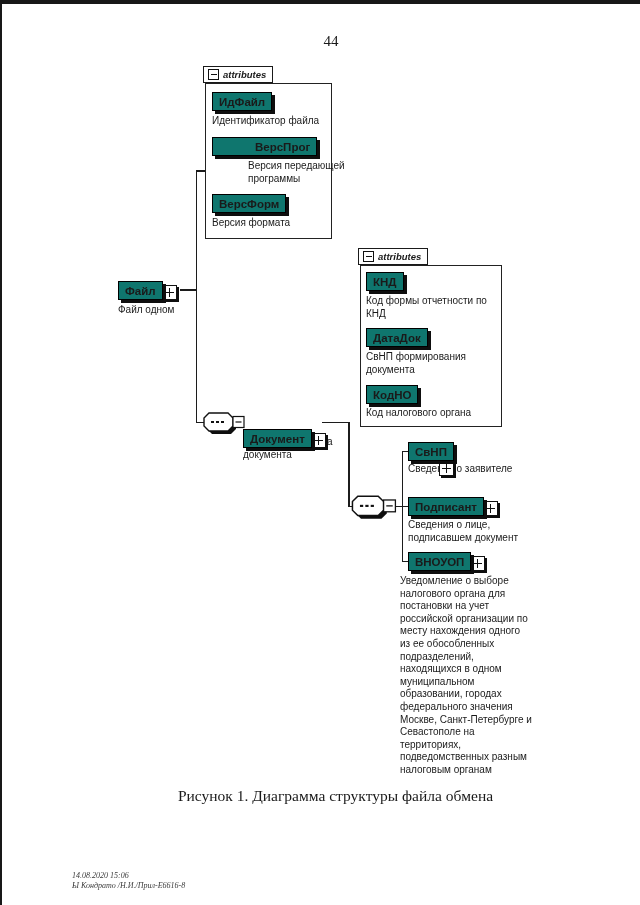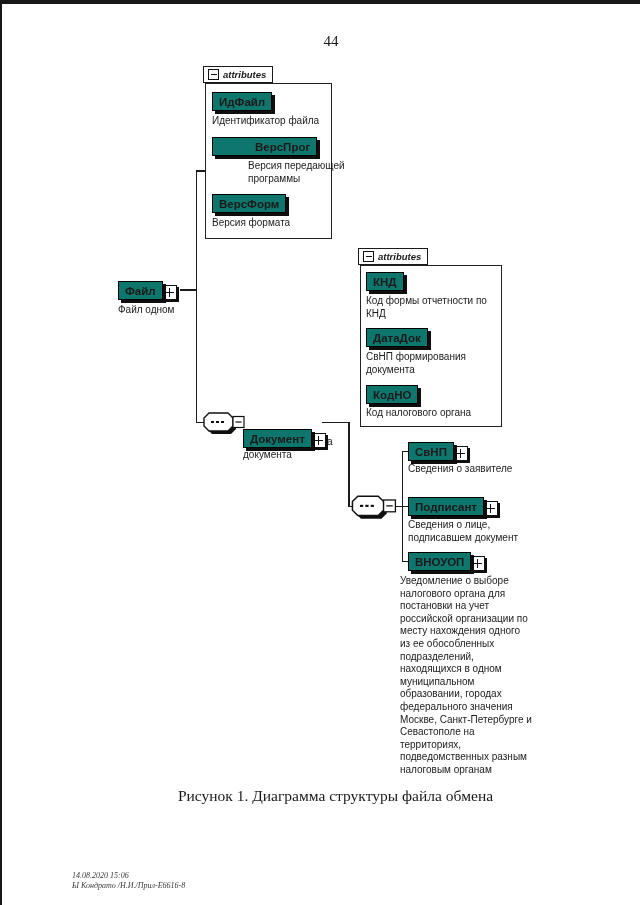--- a/index.html
+++ b/index.html
@@ -108,21 +108,21 @@
   <rect x="30" y="6.5" width="11" height="11" fill="#ffffff" stroke="#111" stroke-width="1.2"></rect>
   <line x1="32.5" y1="12" x2="38.5" y2="12" stroke="#111" stroke-width="1.2"></line>
 </svg>
 
 <i class="ln" style="left:396px;top:505.5px;width:7px;height:1.5px;"></i>
 <i class="ln" style="left:401.5px;top:451px;width:1.5px;height:110.5px;"></i>
 <i class="ln" style="left:402px;top:450.5px;width:6px;height:1.5px;"></i>
 <i class="ln" style="left:402px;top:505.5px;width:6px;height:1.5px;"></i>
 <i class="ln" style="left:402px;top:560.5px;width:6px;height:1.5px;"></i>
 
-<div class="abs elem" style="left:408px;top:442px;">
+<div class="abs elem" style="left:408px;top:442px;flex-direction:column;">
   <div class="name-box">СвНП</div>
   <div class="conn-sq"></div>
 </div>
 <div class="abs ann" style="left:408px;top:463px;">Сведения о заявителе</div>
 
 <div class="abs elem" style="left:408px;top:497px;">
   <div class="name-box">Подписант</div>
   <div class="conn-sq"></div>
 </div>
 <div class="abs ann" style="left:408px;top:519px;">Сведения о лице,

